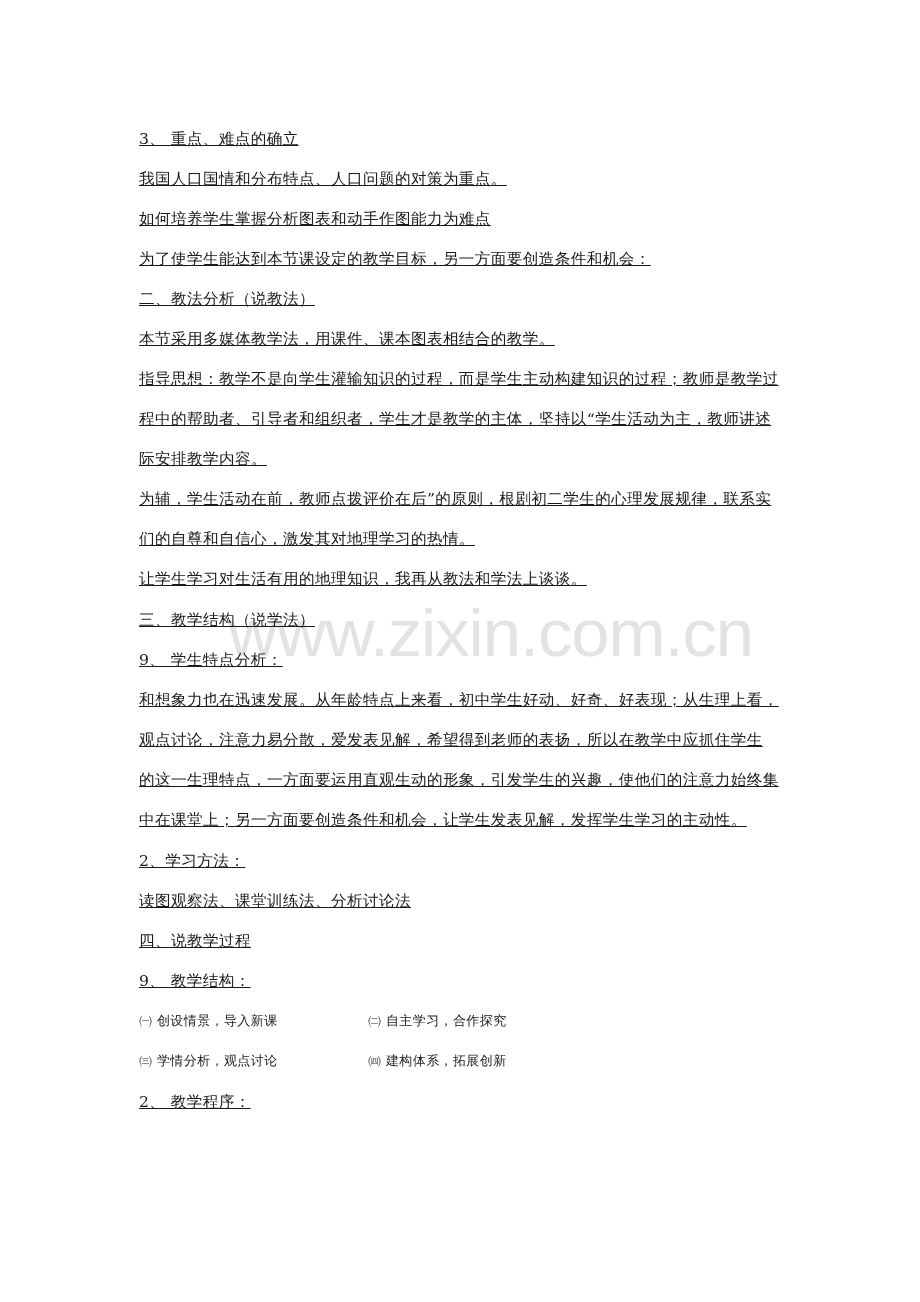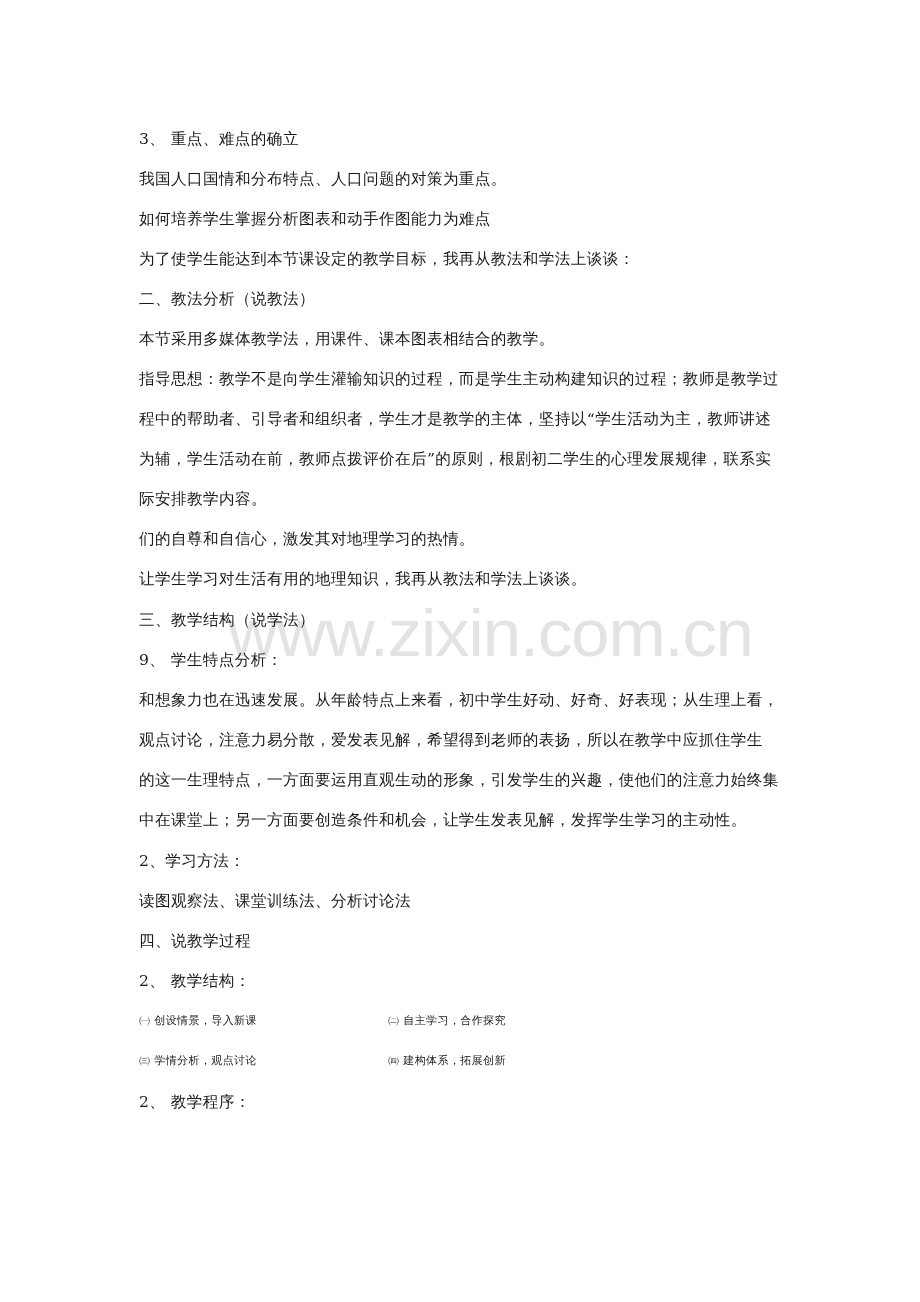--- a/index.html
+++ b/index.html
@@ -27,30 +27,30 @@
       left: 139px;
       top: 119px;
       width: 648px;
     }
     .line {
       font-size: 15.6px;
       line-height: 40px;
       height: 40px;
       white-space: nowrap;
       letter-spacing: 0.4px;
+      text-decoration: underline;
     }
     .line.gap-sm { margin-top: 1px; }
     .row2 {
       display: flex;
-      font-size: 11px;
+      font-size: 13px;
       line-height: 40px;
       height: 40px;
       white-space: nowrap;
       letter-spacing: 0.4px;
-      gap: 20px;
     }
     .row2 .col {
       width: 229px;
     }
     .watermark {
       position: absolute;
       left: 228px;
       top: 598px;
       font-family: "Liberation Sans", "DejaVu Sans", sans-serif;
       font-size: 66px;
@@ -68,39 +68,39 @@
 <body>
 
 <div class="page">
 
   <div class="watermark">www.zixin.com.cn</div>
 
   <div class="content">
     <div class="line">3、  重点、难点的确立</div>
     <div class="line">我国人口国情和分布特点、人口问题的对策为重点。</div>
     <div class="line">如何培养学生掌握分析图表和动手作图能力为难点</div>
-    <div class="line">为了使学生能达到本节课设定的教学目标，我再从教法和学法上谈谈：</div>
+    <div class="line">为了使学生能达到本节课设定的教学目标，另一方面要创造条件和机会：</div>
     <div class="line">二、教法分析（说教法）</div>
     <div class="line">本节采用多媒体教学法，用课件、课本图表相结合的教学。</div>
     <div class="line">指导思想：教学不是向学生灌输知识的过程，而是学生主动构建知识的过程；教师是教学过</div>
     <div class="line">程中的帮助者、引导者和组织者，学生才是教学的主体，坚持以“学生活动为主，教师讲述</div>
+    <div class="line">际安排教学内容。</div>
     <div class="line">为辅，学生活动在前，教师点拨评价在后”的原则，根剧初二学生的心理发展规律，联系实</div>
-    <div class="line">际安排教学内容。</div>
     <div class="line">们的自尊和自信心，激发其对地理学习的热情。</div>
     <div class="line">让学生学习对生活有用的地理知识，我再从教法和学法上谈谈。</div>
     <div class="line gap-sm">三、教学结构（说学法）</div>
     <div class="line">9、  学生特点分析：</div>
     <div class="line">和想象力也在迅速发展。从年龄特点上来看，初中学生好动、好奇、好表现；从生理上看，</div>
     <div class="line">观点讨论，注意力易分散，爱发表见解，希望得到老师的表扬，所以在教学中应抓住学生</div>
     <div class="line">的这一生理特点，一方面要运用直观生动的形象，引发学生的兴趣，使他们的注意力始终集</div>
     <div class="line">中在课堂上；另一方面要创造条件和机会，让学生发表见解，发挥学生学习的主动性。</div>
     <div class="line gap-sm">2、学习方法：</div>
     <div class="line">读图观察法、课堂训练法、分析讨论法</div>
     <div class="line">四、说教学过程</div>
-    <div class="line">2、  教学结构：</div>
+    <div class="line">9、  教学结构：</div>
 
     <div class="row2">
       <div class="col">㈠ 创设情景，导入新课</div>
       <div class="col">㈡ 自主学习，合作探究</div>
     </div>
     <div class="row2">
       <div class="col">㈢ 学情分析，观点讨论</div>
       <div class="col">㈣ 建构体系，拓展创新</div>
     </div>
 

